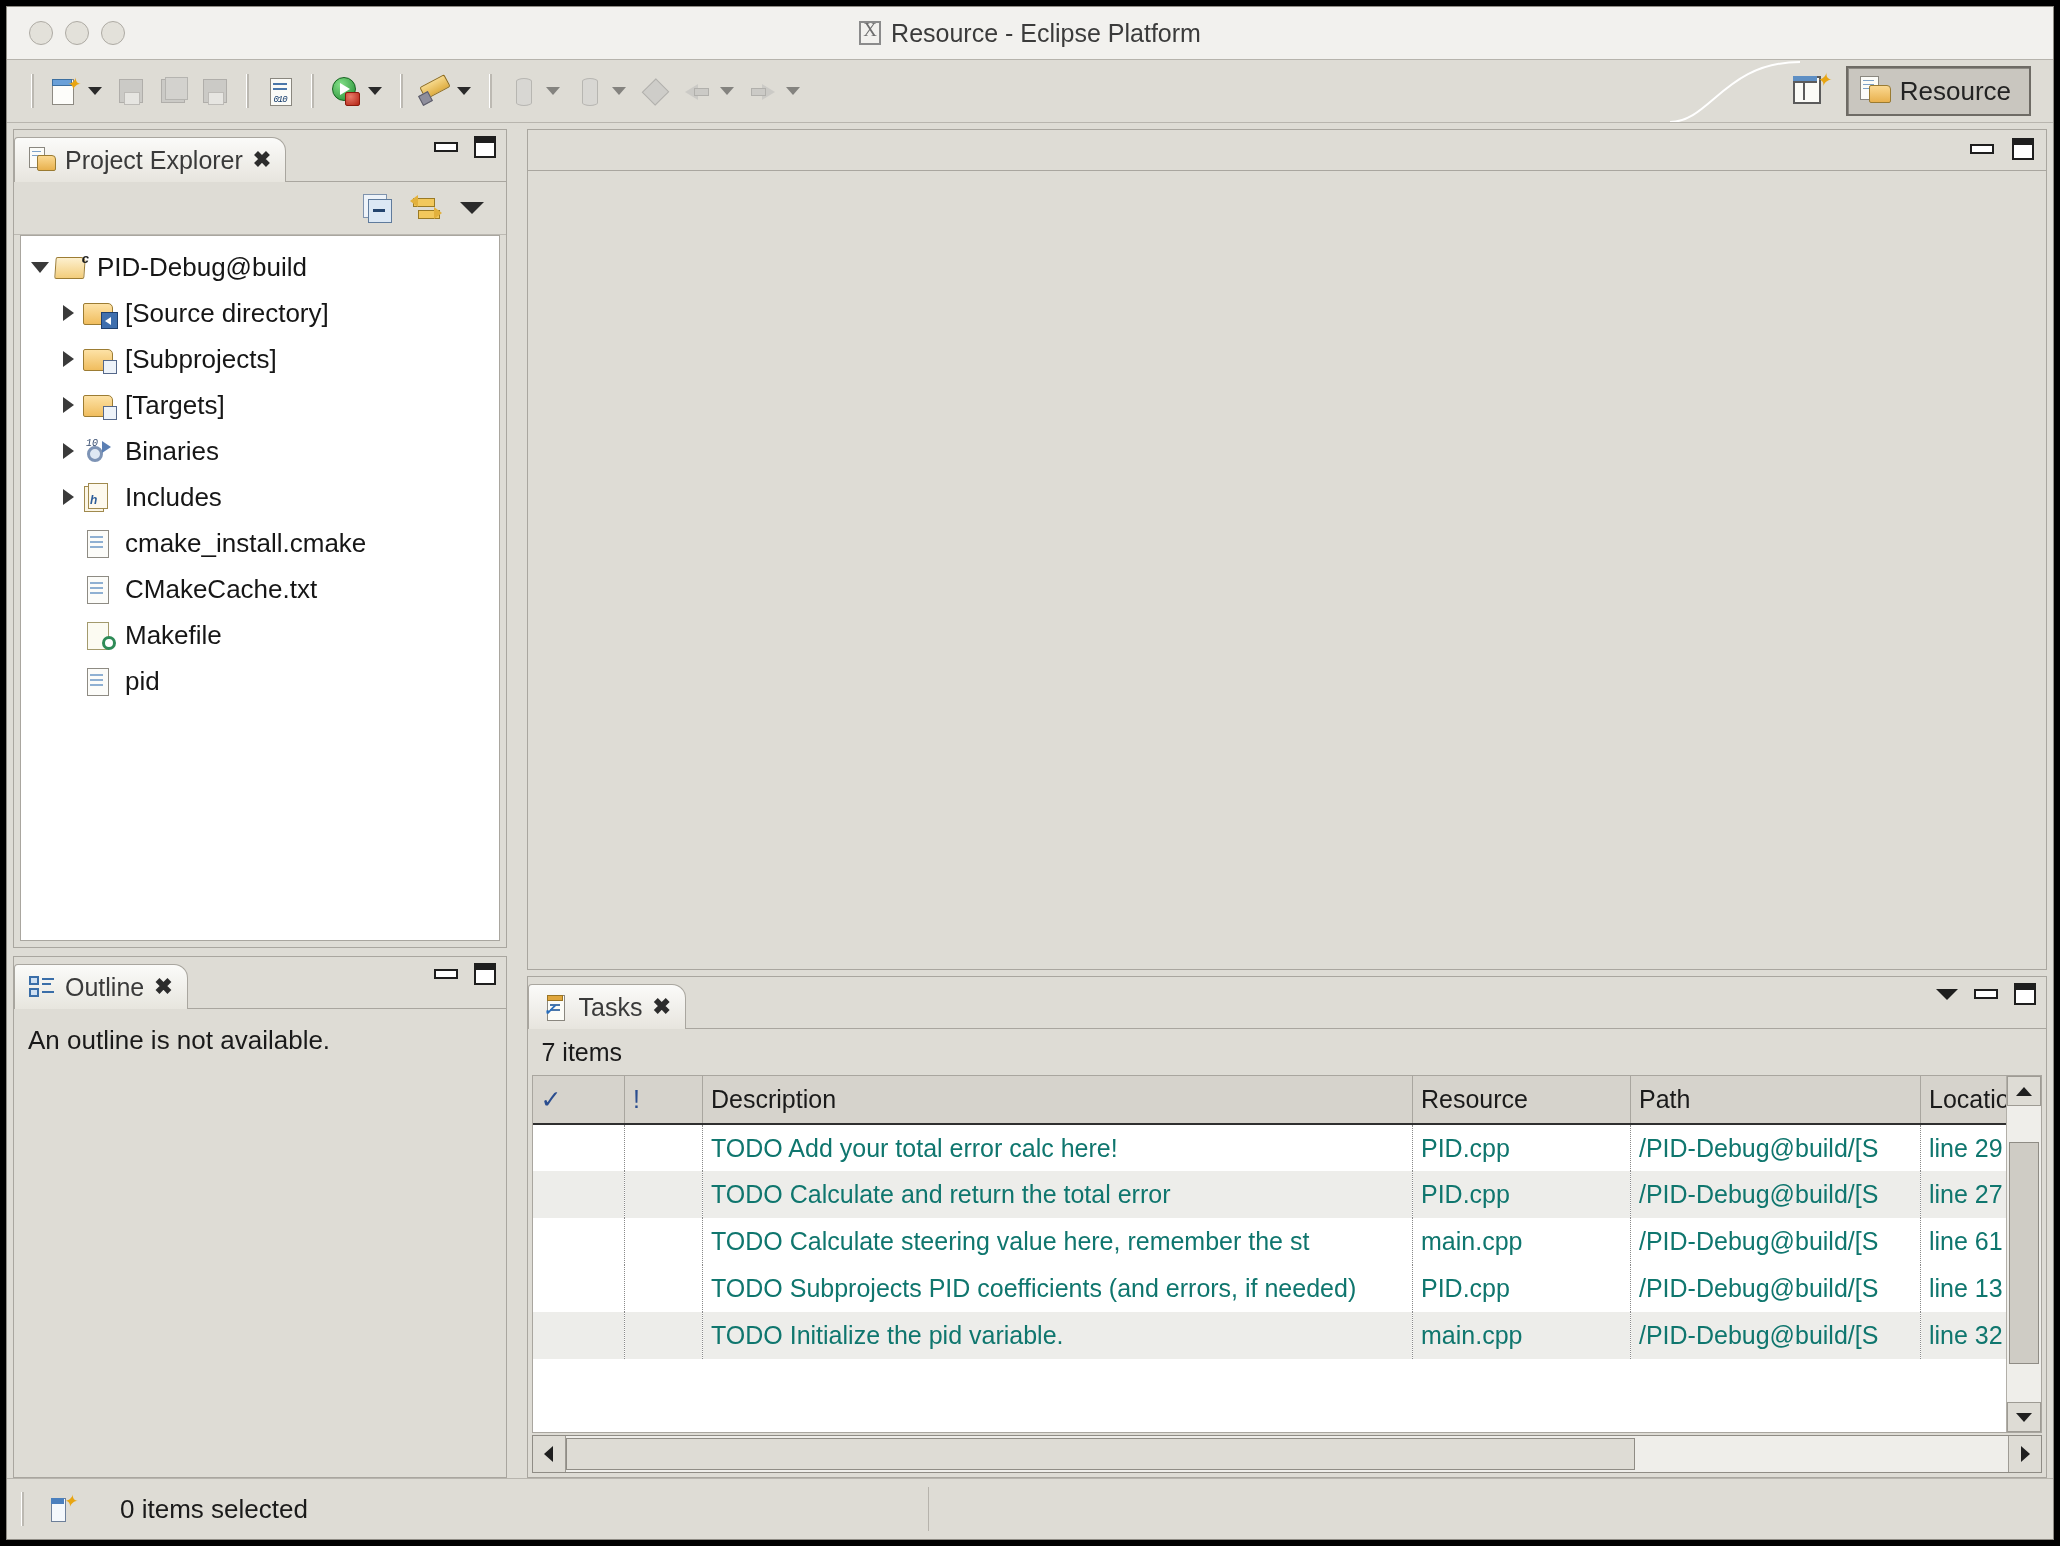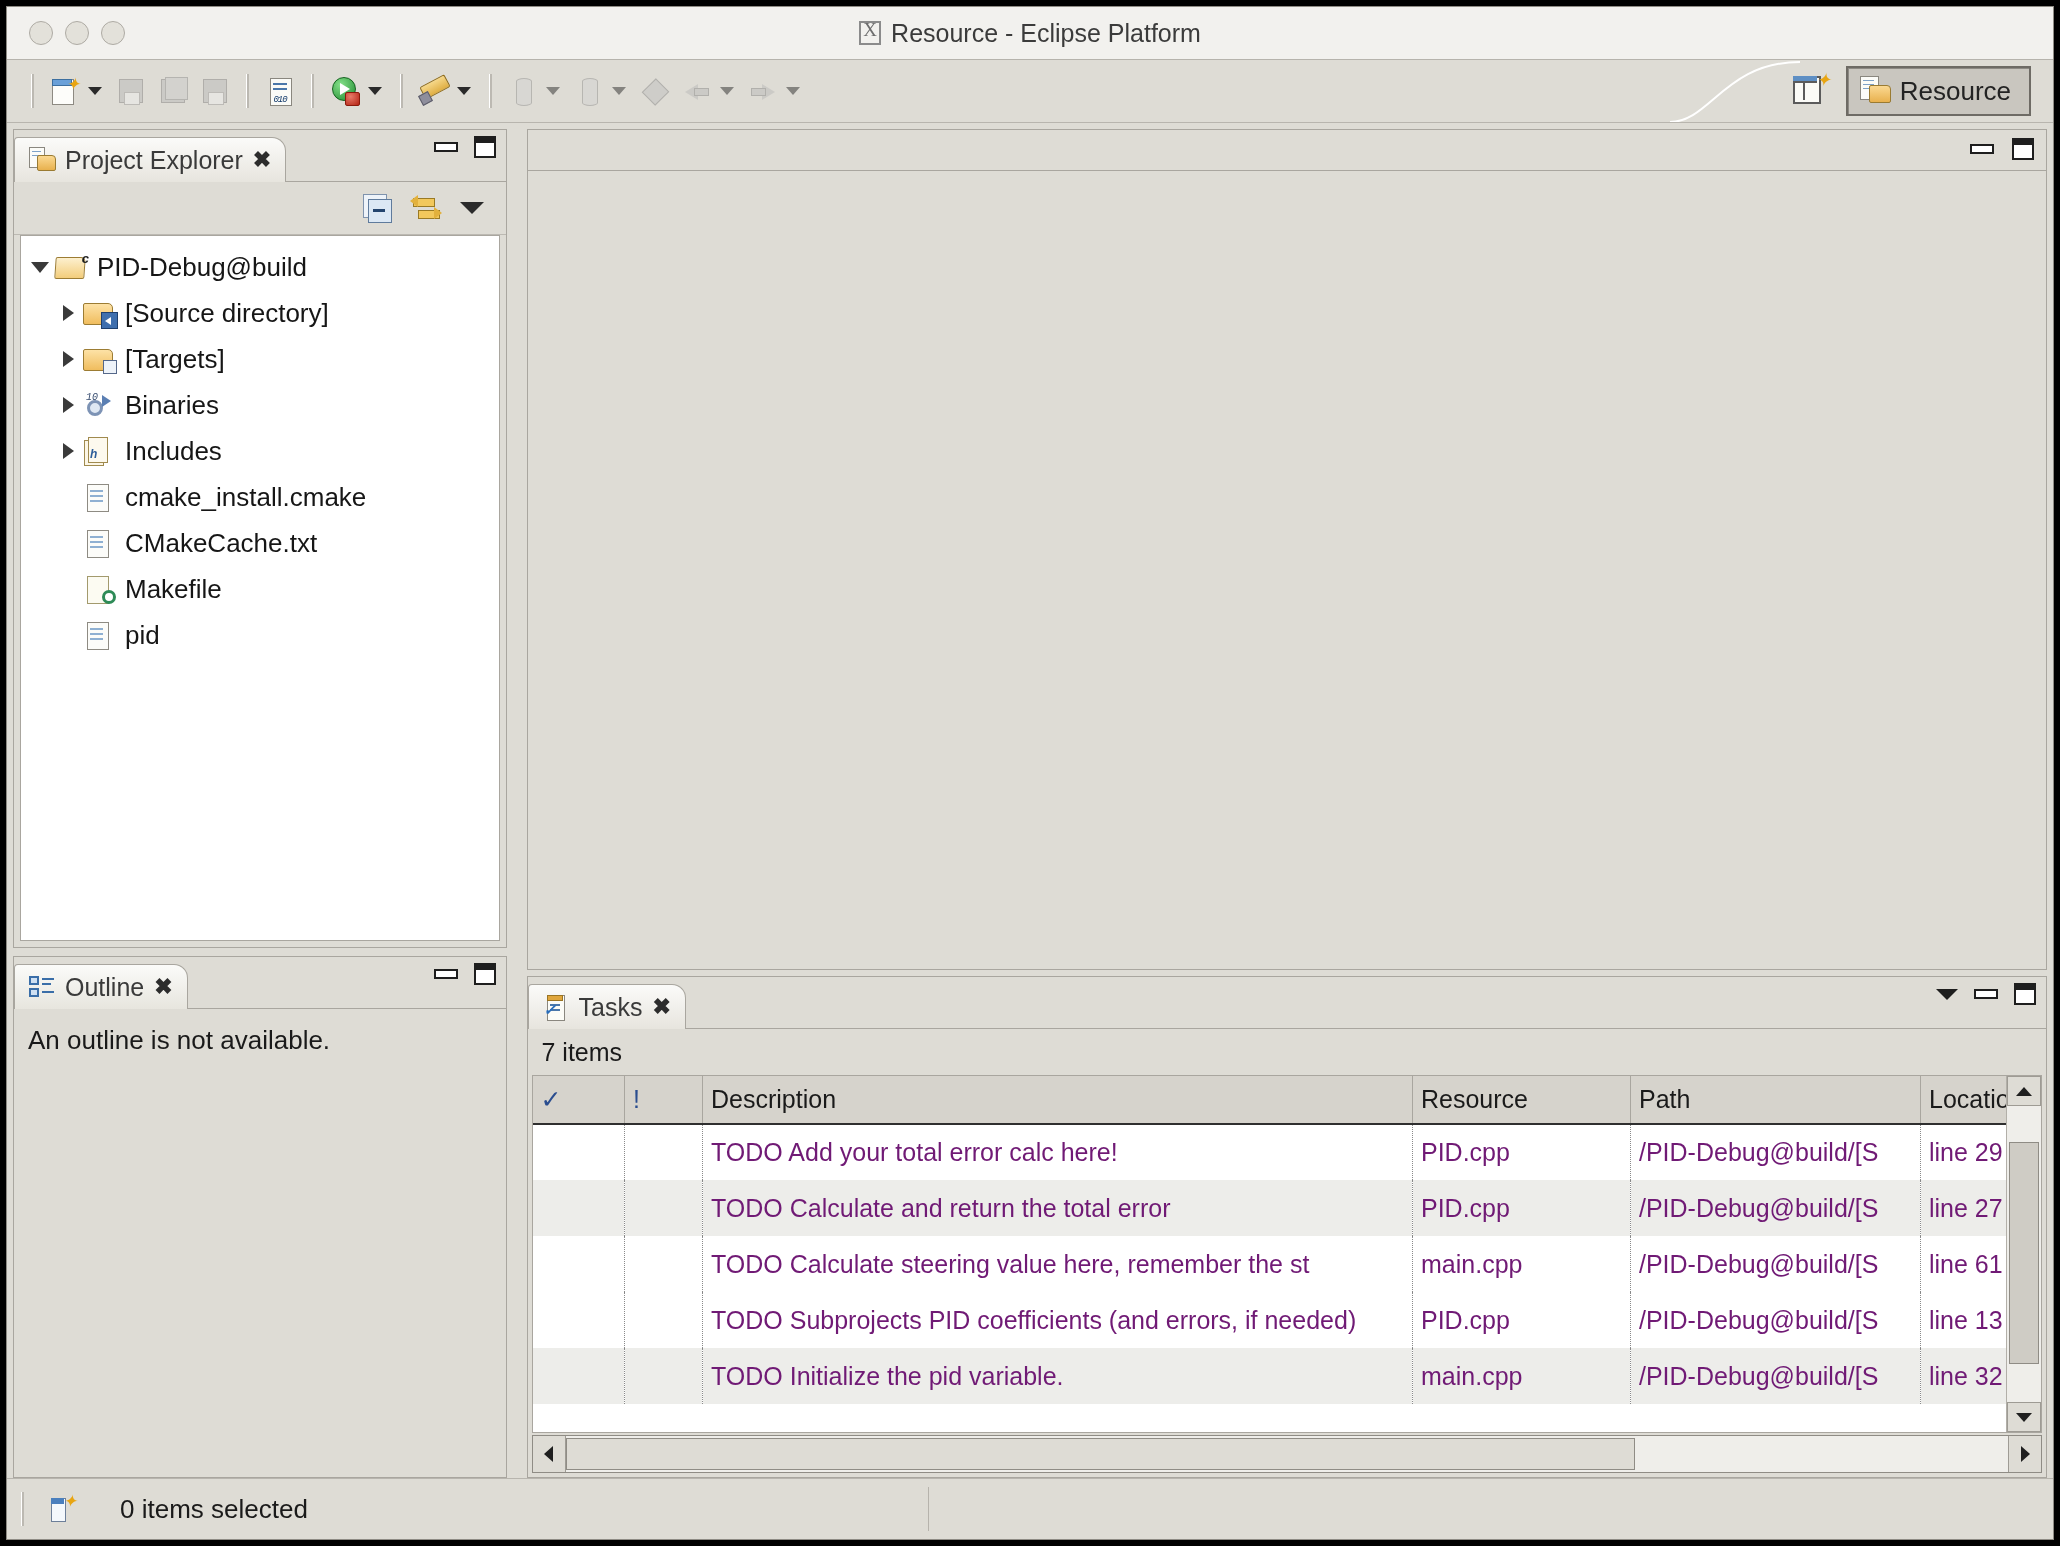--- a/index.html
+++ b/index.html
@@ -173,21 +173,21 @@
               background:#fff;min-height:0;overflow:hidden;position:relative;}
   table{border-collapse:collapse;width:100%;table-layout:fixed;}
   th{background:#d6d3cc;border-right:1px solid #a9a69f;border-bottom:2px solid #2f2f2f;
      font-weight:normal;font-size:25px;color:#1a1a1a;text-align:left;padding:6px 8px;height:48px;box-sizing:border-box;}
   th.cchk{width:92px;color:#2a4d8f;text-align:left;}
   th.cbang{width:78px;color:#2a4d8f;}
   th.cdesc{width:710px;}
   th.cres{width:218px;}
   th.cpath{width:290px;}
   th.cloc{width:120px;}
-  td{border-right:1px dotted #8a8a8a;font-size:25px;color:#701a75;padding:5px 8px;height:56px;
+  td{border-right:1px dotted #8a8a8a;font-size:25px;color:#0f766e;padding:5px 8px;height:47px;
      white-space:nowrap;overflow:hidden;box-sizing:border-box;}
   tr.alt td{background:#ededea;}
   tr.norm td{background:#fff;}
   td.cchk,td.cbang{border-right:1px dotted #8a8a8a;}
 
   .vscroll{position:absolute;right:0;top:0;width:34px;bottom:0;background:#efeeea;border-left:1px solid #b2afa8;}
   .vscroll .thumb{position:absolute;left:2px;right:2px;top:66px;height:220px;background:#cfccc5;border:1px solid #8f8c85;}
   .vsbtn{position:absolute;left:0;right:0;height:30px;background:#dedcd5;border:1px solid #9e9b94;box-sizing:border-box;
          display:flex;align-items:center;justify-content:center;}
   .vsbtn.up{top:0;} .vsbtn.dn{bottom:0;}
@@ -408,20 +408,28 @@
 
           <div class="trow" style="padding-left:34px">
             <span class="twist closed"></span>
             <span class="tico">
                 <i class="fld"></i>
                 <i class="sqb"></i>
               </span>
             <span class="tlbl">[Source directory]</span>
           </div>
 
+          <div class="trow" style="padding-left:34px">
+            <span class="twist closed"></span>
+            <span class="tico">
+                <i class="fld"></i>
+                <i class="sq"></i>
+              </span>
+            <span class="tlbl">[Subprojects]</span>
+          </div>
 
           <div class="trow" style="padding-left:34px">
             <span class="twist closed"></span>
             <span class="tico">
                 <i class="fld"></i>
                 <i class="sq"></i>
               </span>
             <span class="tlbl">[Targets]</span>
           </div>
 

